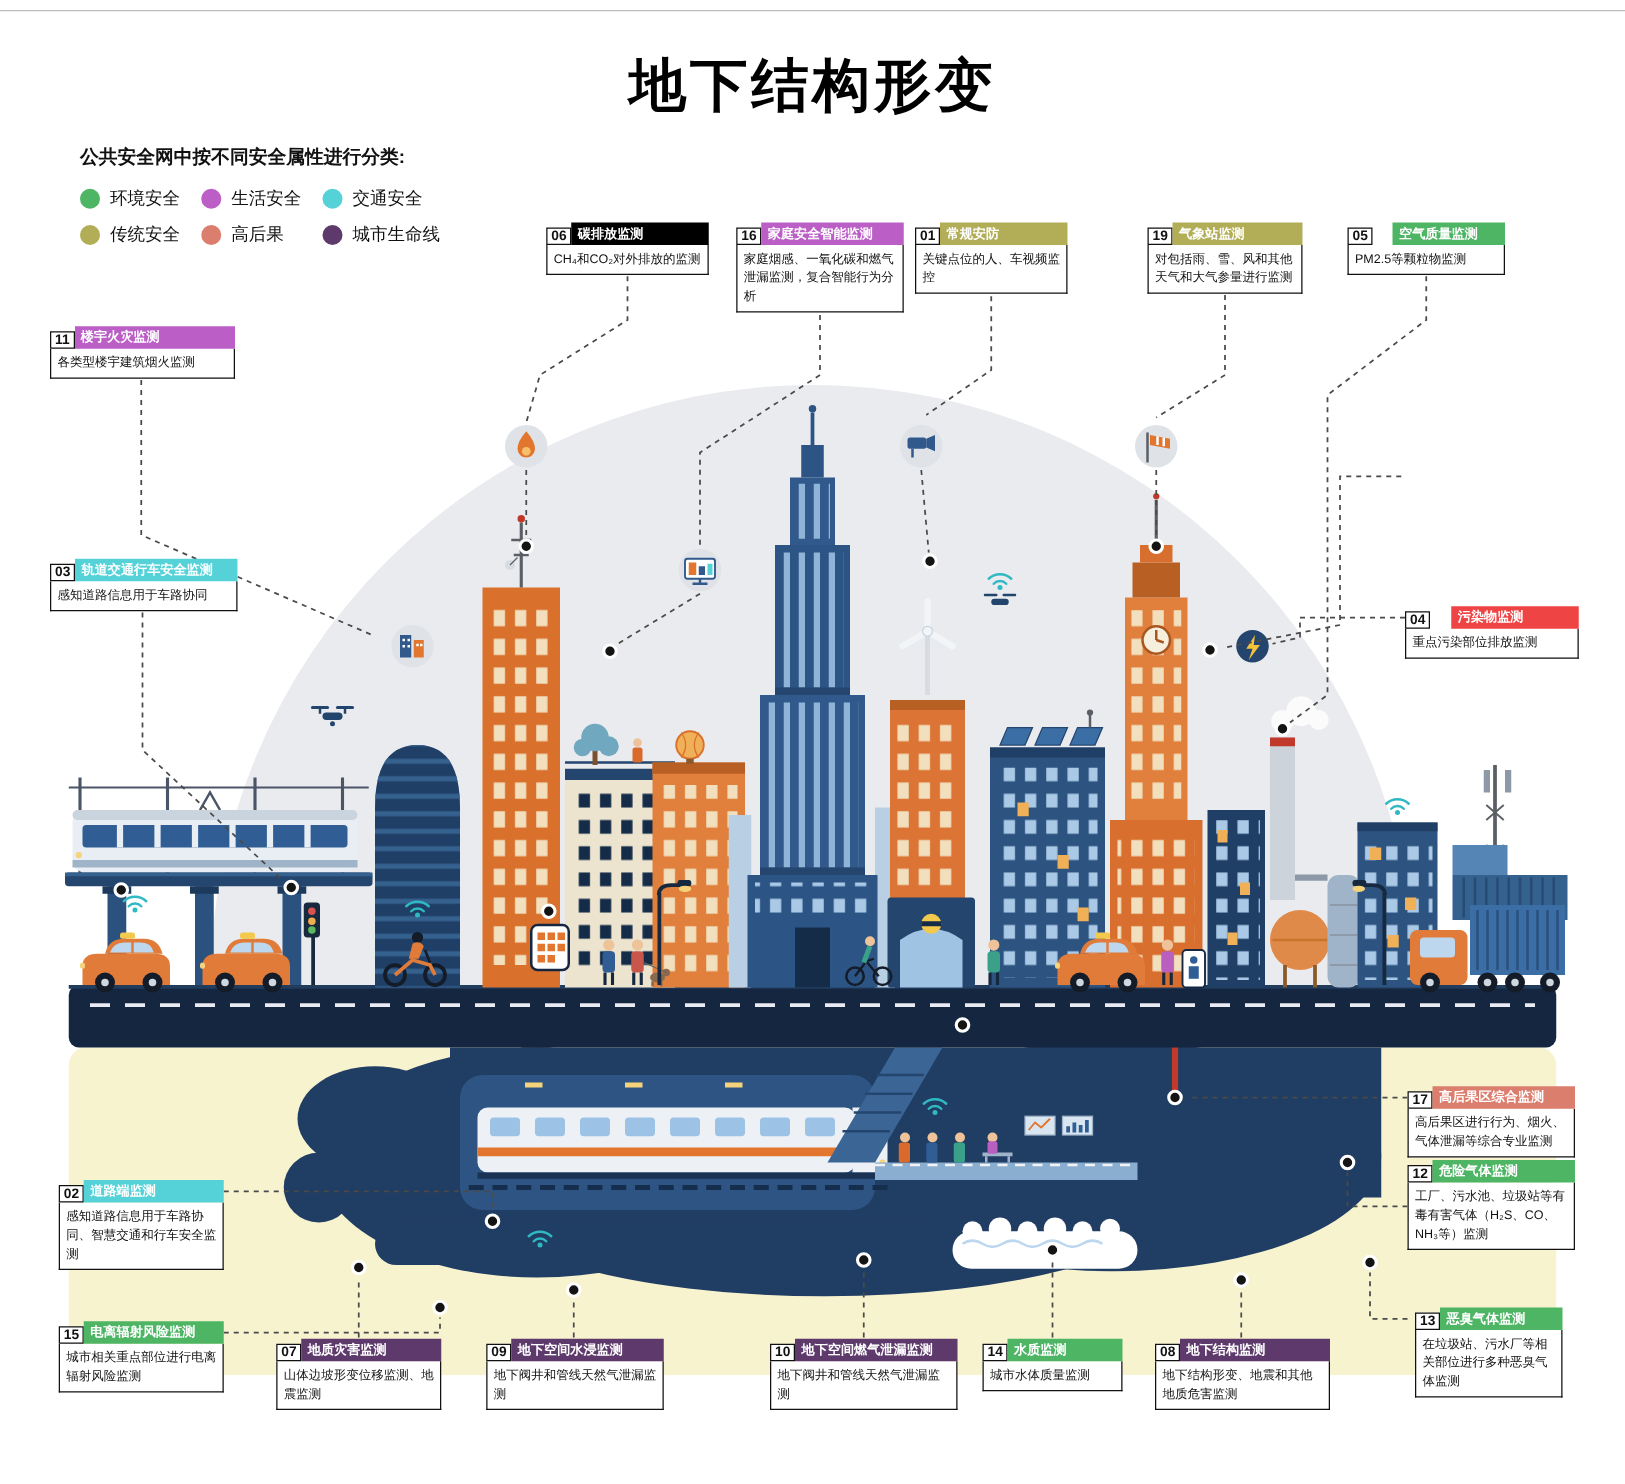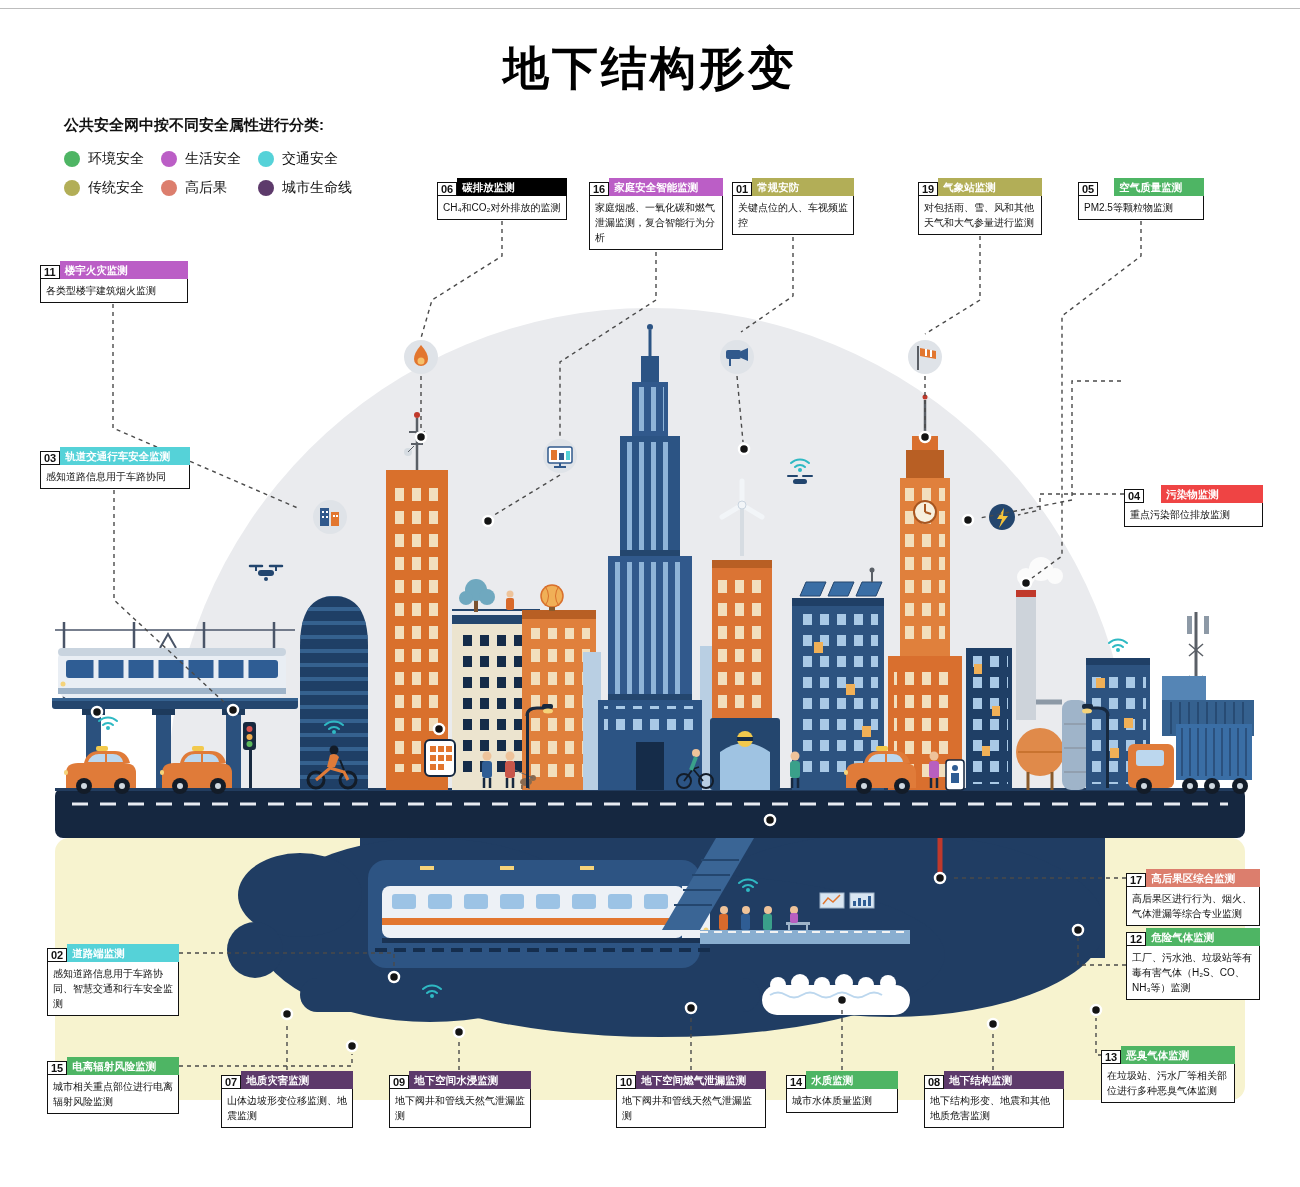--- a/index.html
+++ b/index.html
@@ -724,21 +724,21 @@
       </div>
     <div class="cbody">高后果区进行行为、烟火、气体泄漏等综合专业监测</div>
   </div>
   <div class="callout" style="left:1126px;top:928px;width:134px">
     <div class="chead">
         <span class="cnum">12</span>
         <span class="cttl" style="background-color: rgb(78, 181, 100);">危险气体监测</span>
       </div>
     <div class="cbody">工厂、污水池、垃圾站等有毒有害气体（H₂S、CO、NH₃等）监测</div>
   </div>
-  <div class="callout" style="left:1101px;top:1046px;width:134px">
+  <div class="callout" style="left:1132px;top:1046px;width:118px">
     <div class="chead">
         <span class="cnum">13</span>
         <span class="cttl" style="background-color: rgb(78, 181, 100);">恶臭气体监测</span>
       </div>
     <div class="cbody">在垃圾站、污水厂等相关部位进行多种恶臭气体监测</div>
   </div>
 
   <div class="callout" style="left:47px;top:944px;width:132px">
     <div class="chead">
         <span class="cnum">02</span>

